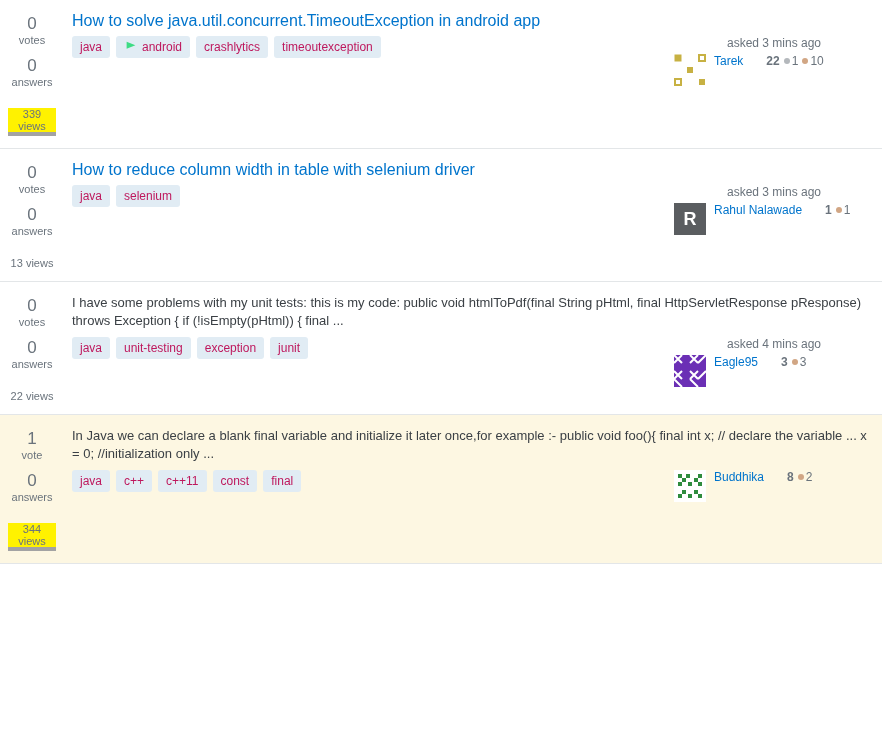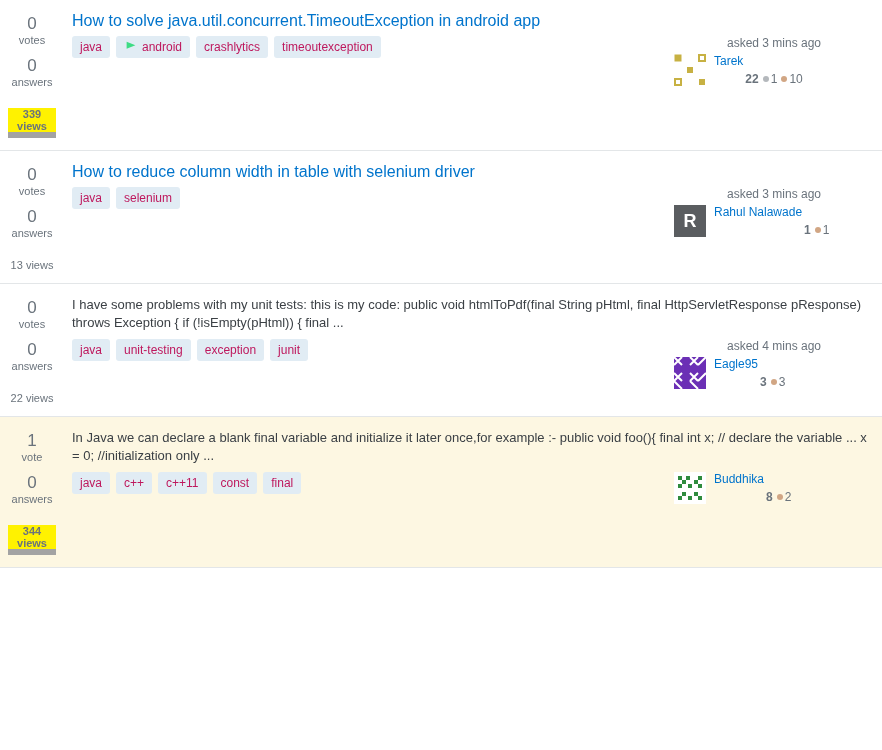--- a/index.html
+++ b/index.html
@@ -34,23 +34,22 @@
     margin-bottom: 10px;
   }
   .stats .views {
     font-size: 11px;
     color: #6a737c;
     margin-top: 10px;
     display: inline-block;
   }
   .stats .views.marked {
     background: #fff200;
-    border-bottom: 6px solid #a3a3a3;
+    border-bottom: 4px solid #a3a3a3;
     padding: 0 2px;
-    font-weight: bold;
   }
   .summary {
     flex: 1;
     min-width: 0;
   }
   .title {
     color: #0074cc;
     font-size: 16px;
     margin-bottom: 6px;
     cursor: pointer;
@@ -110,22 +109,23 @@
   .user-details {
     display: flex;
     gap: 2px;
   }
   .user-name {
     color: #0074cc;
     cursor: pointer;
   }
   .user-rep-badges {
     display: flex;
-    align-items: flex-end;
+    align-items: flex-start;
     gap: 4px;
+    margin-left: 21px;
   }
   .rep { font-weight: bold; color: #6a737c; }
   .badge {
     display: inline-flex;
     align-items: center;
     gap: 2px;
   }
   .badge-dot { width: 6px; height: 6px; border-radius: 50%; }
   .badge-silver { background: #b4b8bc; }
   .badge-bronze { background: #d1a684; }

